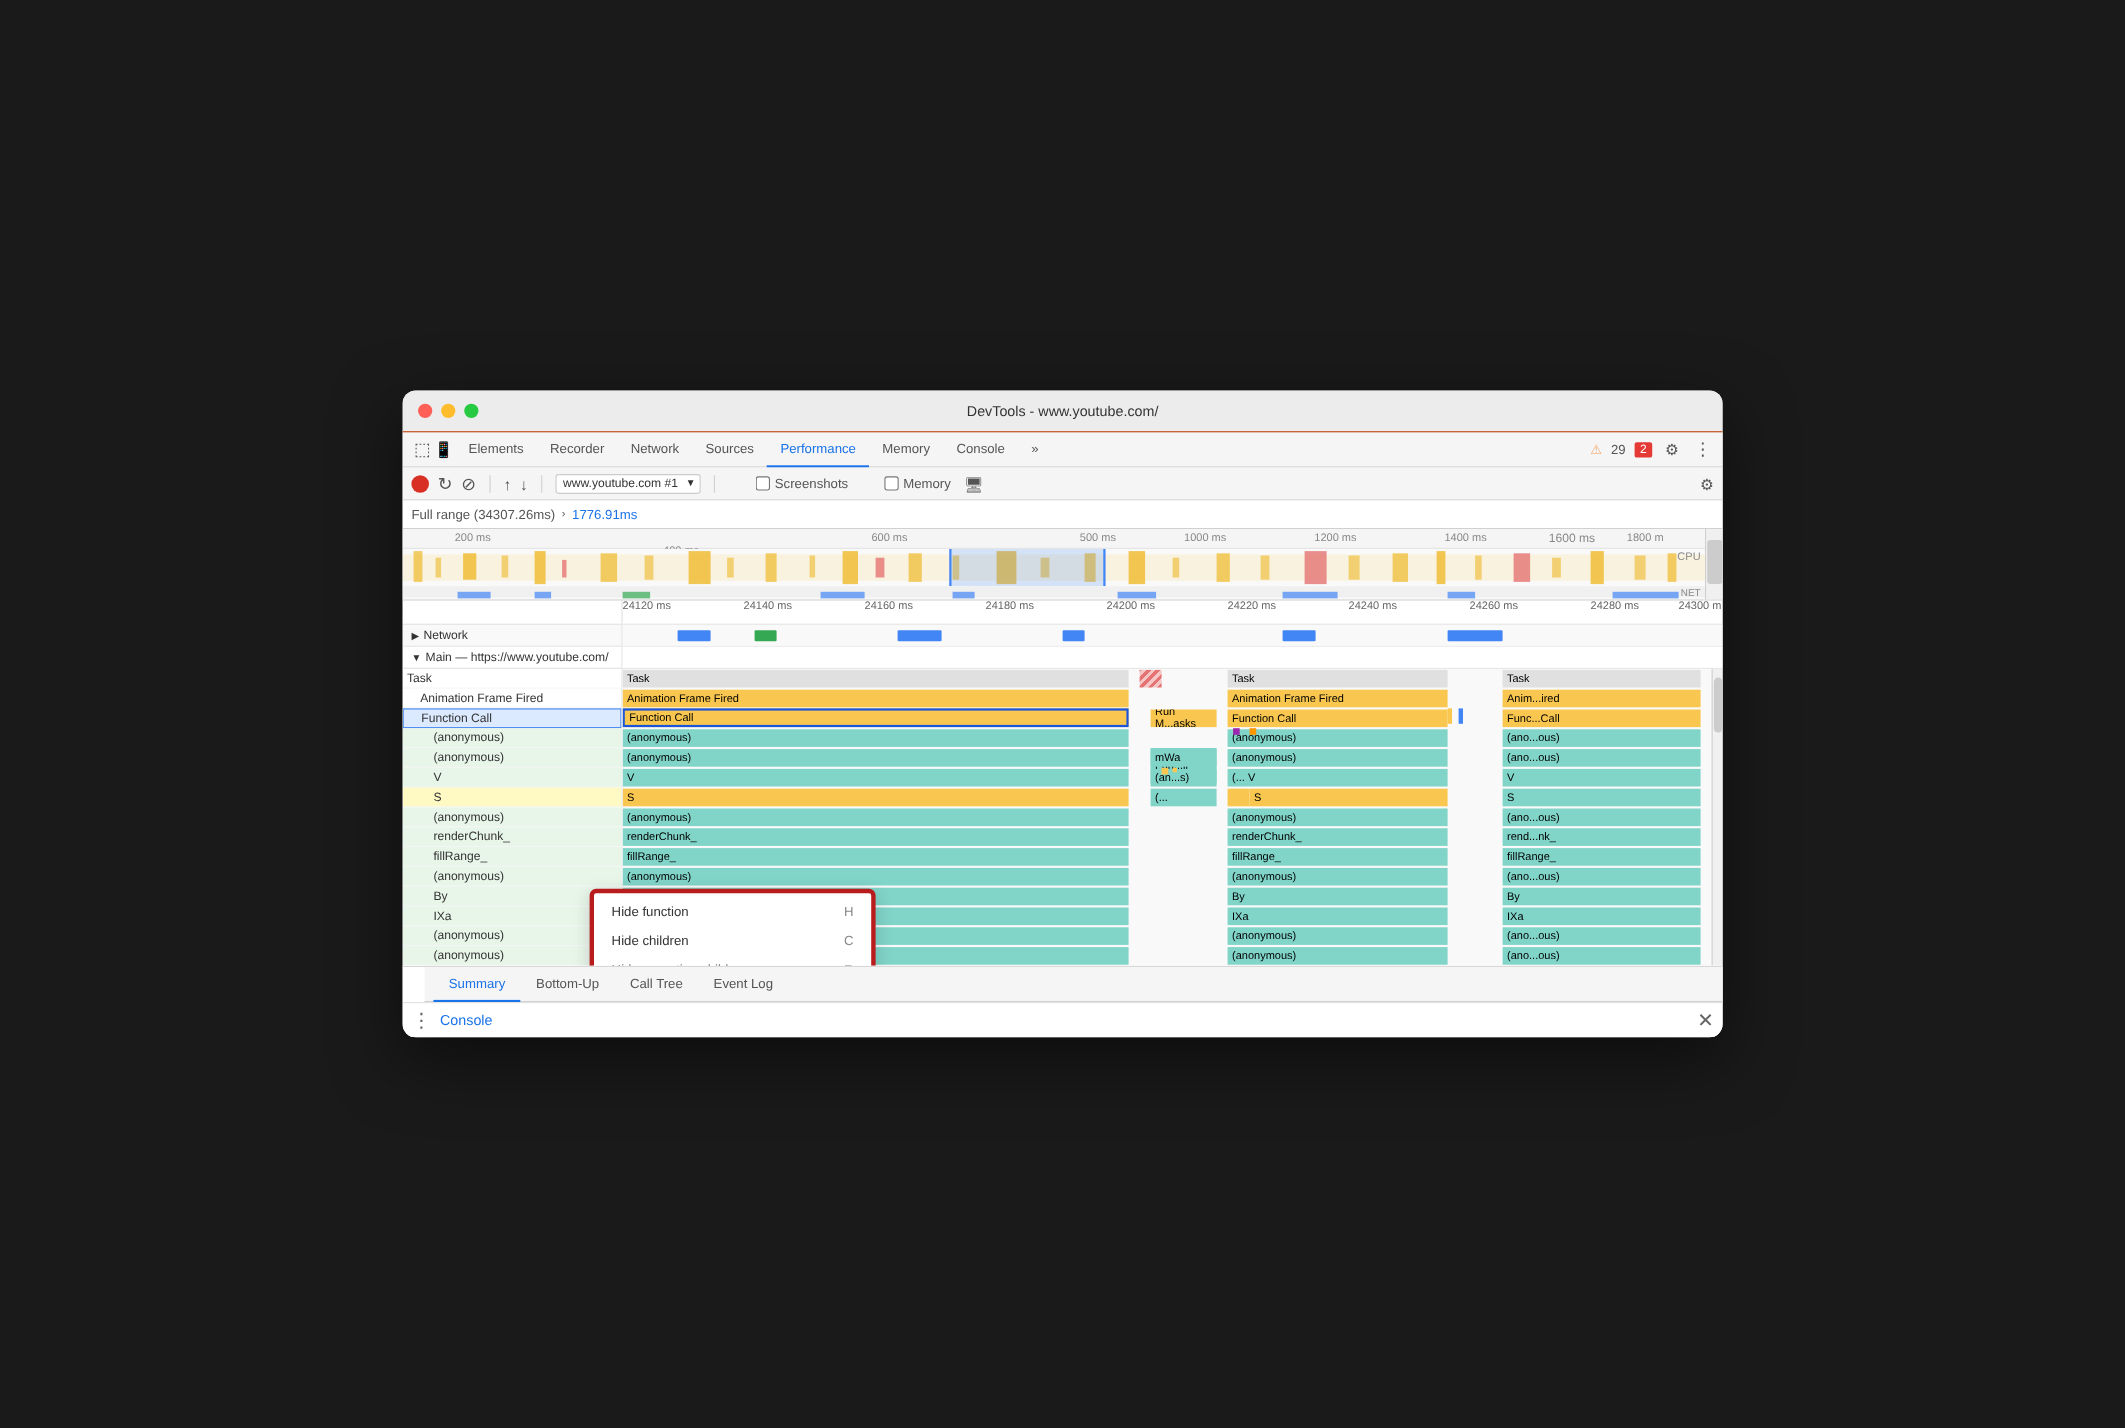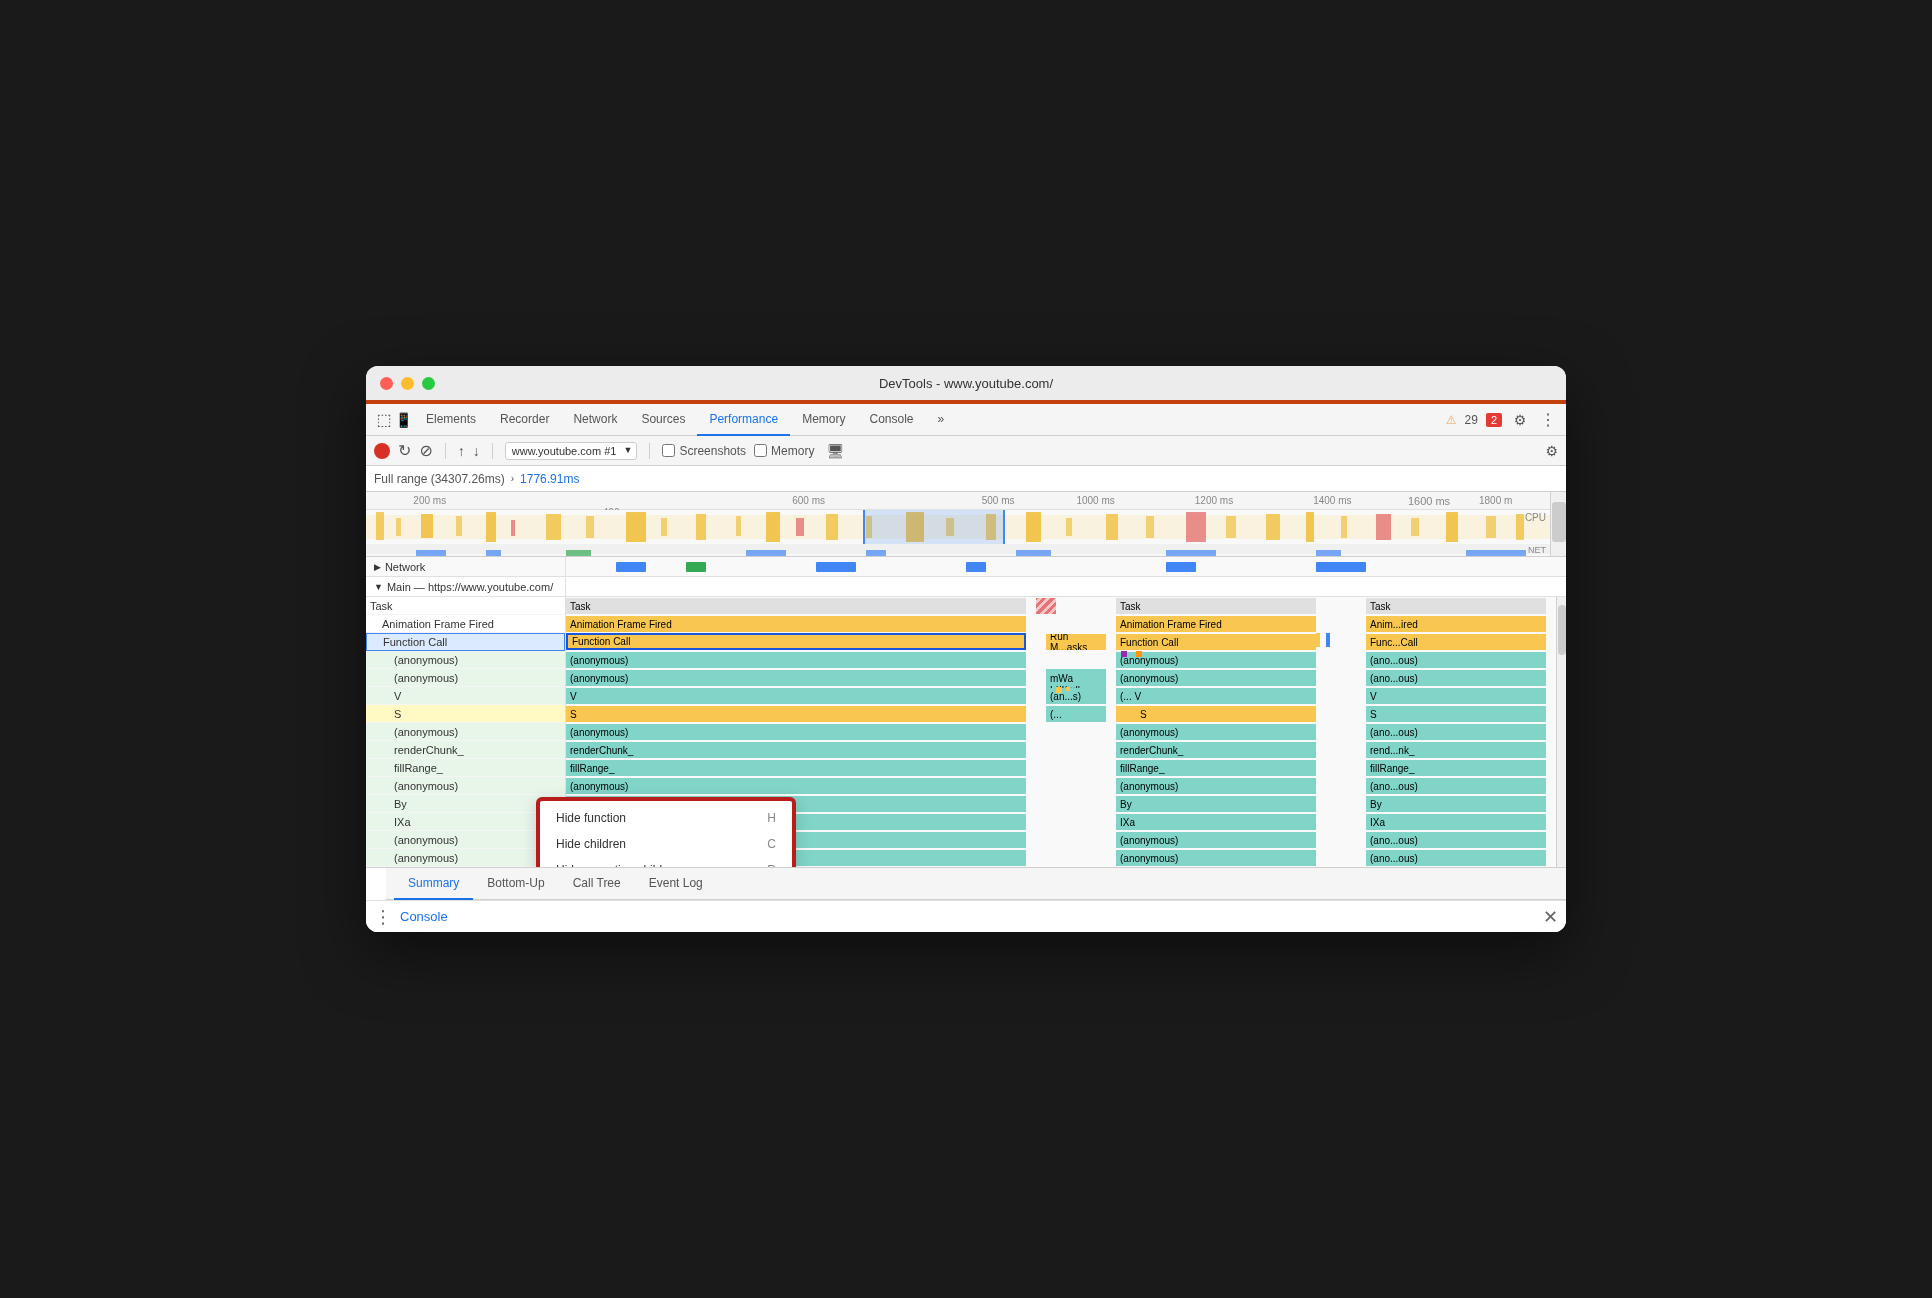--- a/index.html
+++ b/index.html
@@ -18,21 +18,21 @@
       overflow: hidden;
       box-shadow: 0 20px 60px rgba(0,0,0,0.5);
     }
     .title-bar {
       background: #ececec;
       height: 38px;
       display: flex;
       align-items: center;
       justify-content: center;
       position: relative;
-      border-bottom: 4px solid #c2410c;
+      border-bottom: 1px solid #c2410c;
     }
     .traffic-lights {
       position: absolute;
       left: 14px;
       display: flex;
       gap: 8px;
     }
     .traffic-light {
       width: 13px;
       height: 13px;
@@ -118,20 +118,21 @@
       font-size: 11px;
       color: #333;
       position: relative;
     }
     .checkbox-label {
       display: flex;
       align-items: center;
       gap: 4px;
       font-size: 12px;
       color: #555;
+      margin-left: 25px;
     }
     .checkbox-label input { cursor: pointer; }
     .range-bar {
       display: flex;
       align-items: center;
       height: 26px;
       padding: 0 8px;
       font-size: 12px;
       color: #555;
       border-bottom: 1px solid #d0d0d0;
@@ -380,20 +381,35 @@
         <span style="position:absolute;right:4px;top:1px;font-size:9px;color:#888;font-weight:500;">NET</span>
       </div>
 
       <div style="position:absolute;right:0;top:0;bottom:0;width:16px;background:#f0f0f0;border-left:1px solid #d0d0d0;">
         <div style="position:absolute;top:10px;width:14px;height:40px;background:#ccc;border-radius:3px;left:1px;"></div>
       </div>
     </div>
 
     <div style="display:flex;flex-direction:column;flex:1;overflow:hidden;position:relative;">
 
+      <div style="height:22px;background:#fff;border-bottom:1px solid #e0e0e0;position:relative;display:flex;align-items:center;">
+        <div style="width:200px;min-width:200px;border-right:1px solid #e0e0e0;height:100%;"></div>
+        <div style="flex:1;position:relative;height:100%;">
+          <span style="position:absolute;left:0%;font-size:10px;color:#666;">24120 ms</span>
+          <span style="position:absolute;left:11%;font-size:10px;color:#666;">24140 ms</span>
+          <span style="position:absolute;left:22%;font-size:10px;color:#666;">24160 ms</span>
+          <span style="position:absolute;left:33%;font-size:10px;color:#666;">24180 ms</span>
+          <span style="position:absolute;left:44%;font-size:10px;color:#666;">24200 ms</span>
+          <span style="position:absolute;left:55%;font-size:10px;color:#666;">24220 ms</span>
+          <span style="position:absolute;left:66%;font-size:10px;color:#666;">24240 ms</span>
+          <span style="position:absolute;left:77%;font-size:10px;color:#666;">24260 ms</span>
+          <span style="position:absolute;left:88%;font-size:10px;color:#666;">24280 ms</span>
+          <span style="position:absolute;left:96%;font-size:10px;color:#666;">24300 m</span>
+        </div>
+      </div>
 
       <div style="height:20px;display:flex;align-items:center;border-bottom:1px solid #e0e0e0;background:#f9f9f9;">
         <div style="width:200px;min-width:200px;border-right:1px solid #e0e0e0;height:100%;display:flex;align-items:center;padding-left:8px;font-size:11px;color:#333;">
           <span style="margin-right:4px;font-size:9px;">▶</span>
           <span>Network</span>
         </div>
         <div style="flex:1;height:100%;background:#f9f9f9;position:relative;">
           <svg width="100%" height="20">
             <rect x="5%" y="5" width="3%" height="10" fill="#4285f4" rx="1"></rect>
             <rect x="12%" y="5" width="2%" height="10" fill="#34a853" rx="1"></rect>

